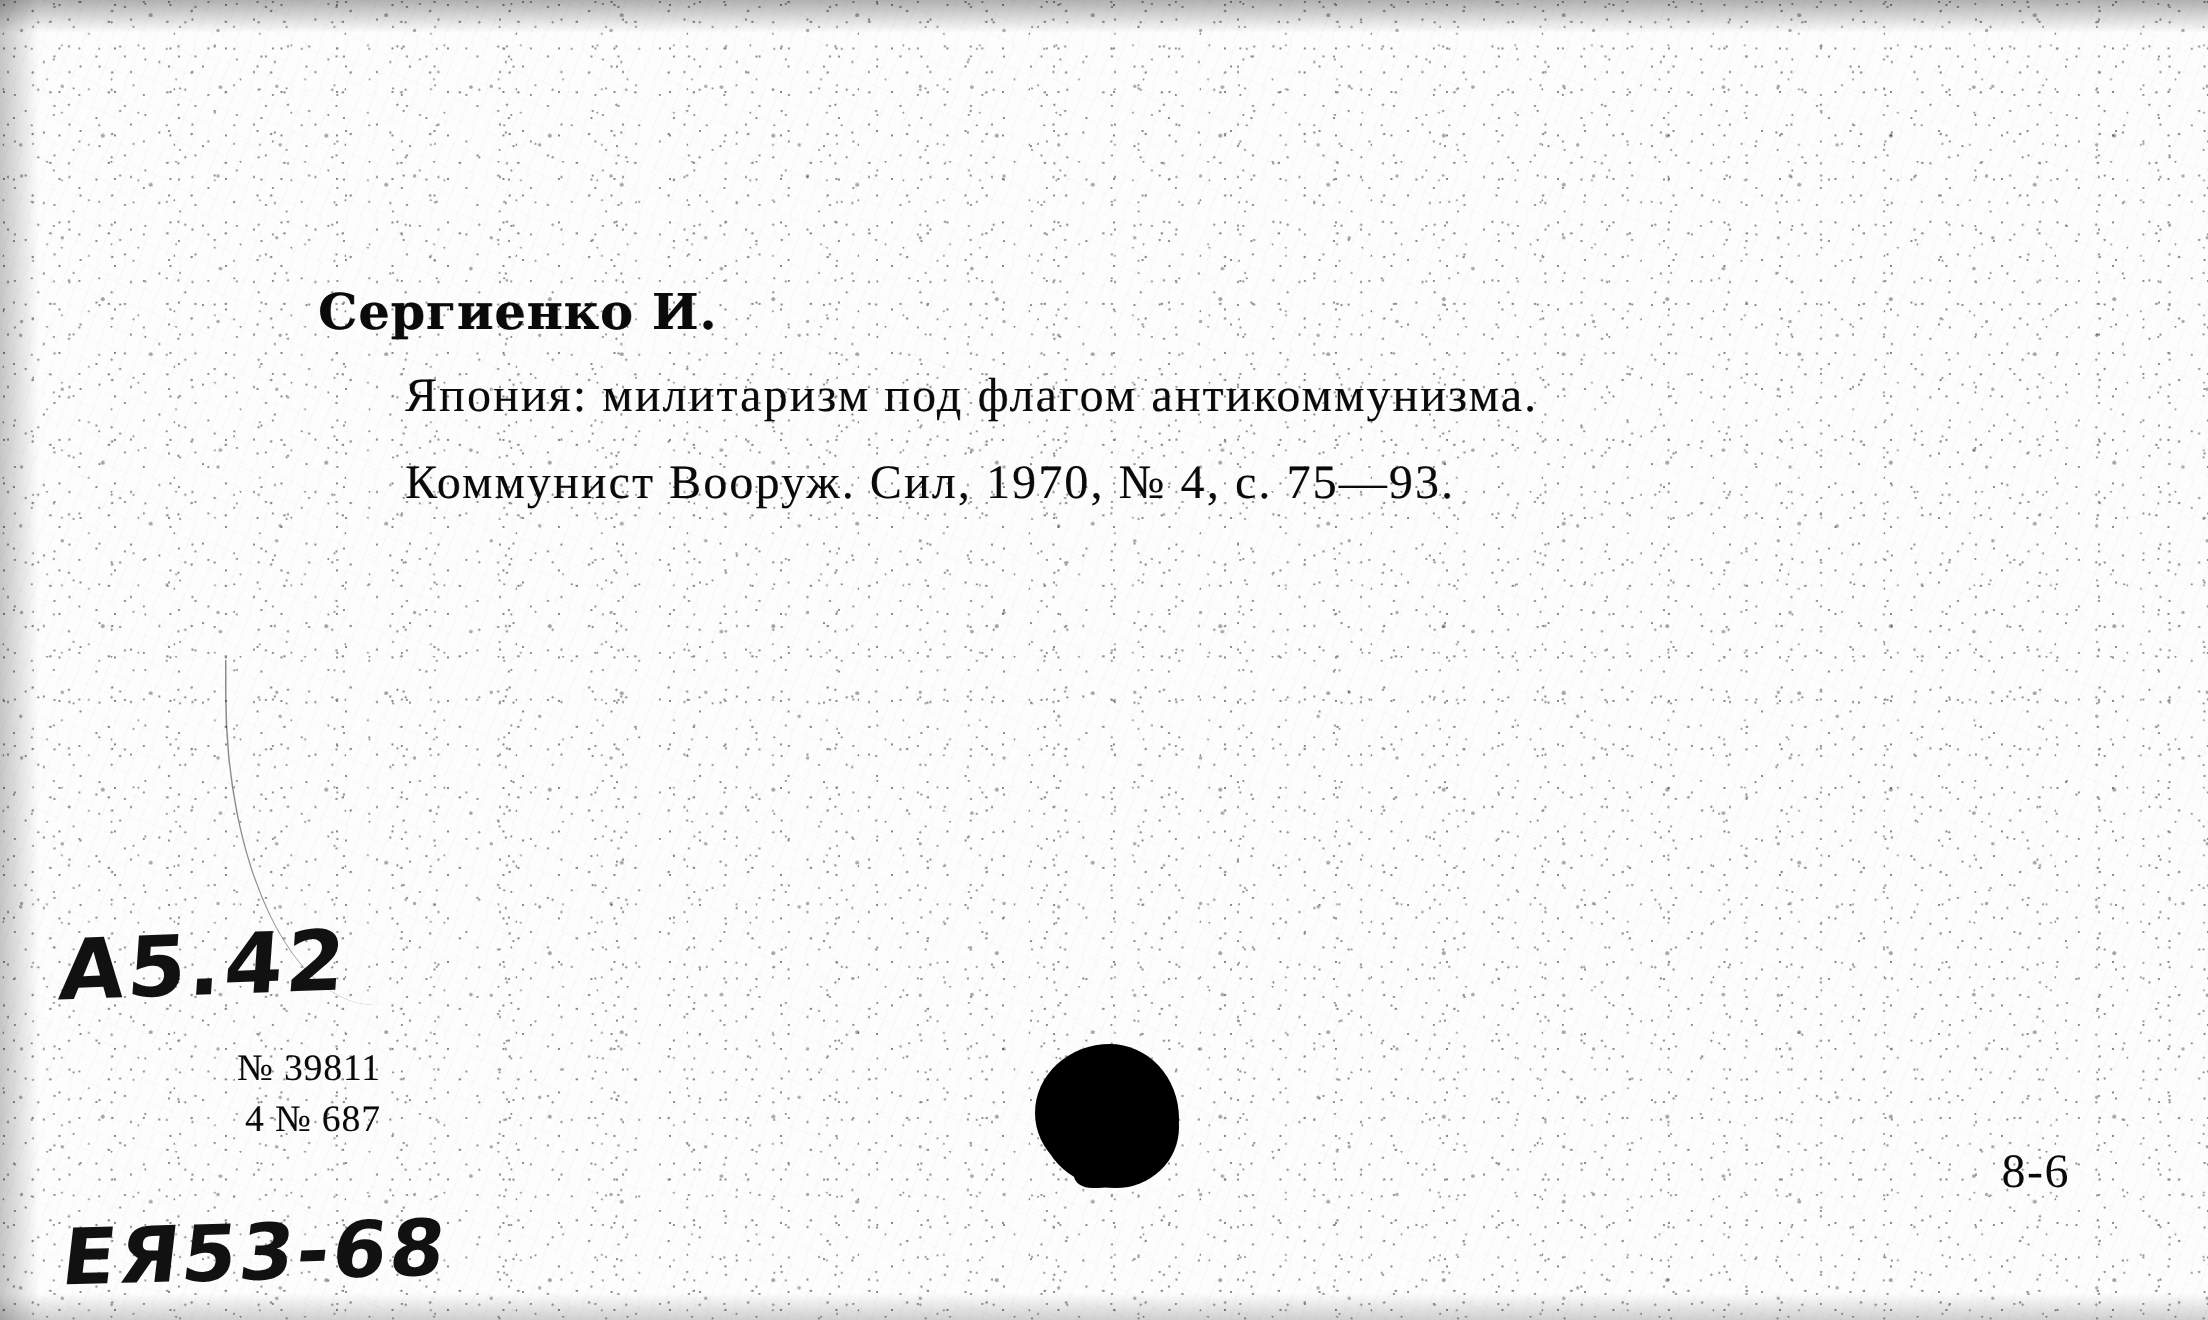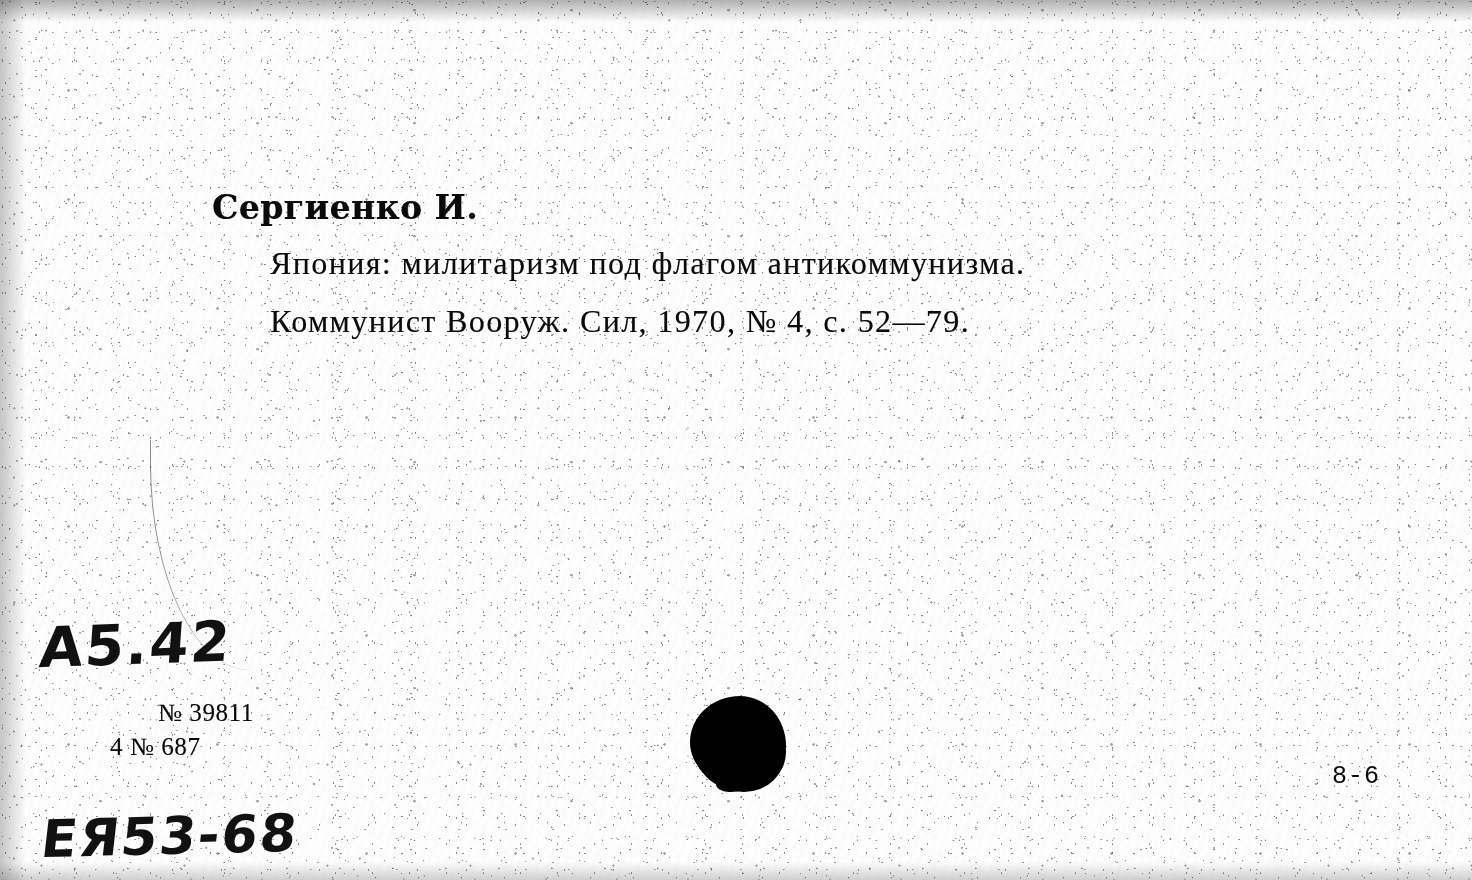--- a/index.html
+++ b/index.html
@@ -135,30 +135,31 @@
   
   .stamp-block {
     position: absolute;
     left: 110px;
     top: 696px;
     font-family: "Liberation Serif", serif;
     font-size: 25px;
     line-height: 1.35;
     letter-spacing: 0.6px;
     text-shadow: 0.3px 0.3px 0 rgba(0,0,0,0.3);
+    text-align: right;
   }
   .stamp-1 { padding-left: 48px; }
   .stamp-2 { padding-left: 0px; }
   .stamp-3 { padding-left: 48px; }
   .corner-code {
     position: absolute;
     right: 92px;
     top: 762px;
-    font-family: Liberation Mono, monospace;
-    font-size: 25px;
+    font-family: Liberation Serif, serif;
+    font-size: 32px;
     letter-spacing: 1px;
   }
 
   
   .blot {
     position: absolute;
     left: 690px;
     top: 696px;
     width: 96px;
     height: 92px;
@@ -197,21 +198,21 @@
   <div class="noise-layer c"></div>
   <div class="edge-dark-top"></div>
   <div class="edge-dark-left"></div>
   <div class="edge-dark-bottom"></div>
 
   <div class="scratch"></div>
 
   <div class="record">
     <p class="author">Сергиенко И.</p>
     <p class="title-line">Япония: милитаризм под флагом антикоммунизма.</p>
-    <p class="source-line">Коммунист Вооруж. Сил, 1970, № 4, с. 52—79.</p>
+    <p class="source-line">Коммунист Вооруж. Сил, 1970, № 4, с. 75—93.</p>
   </div>
 
   <div class="hand" id="hand-top">А5.42</div>
 
   <div class="stamp-block">
     <div class="stamp-1">№ 39811</div>
     <div class="stamp-2">4 № 687</div>
   </div>
 
   <div class="blot"></div>

